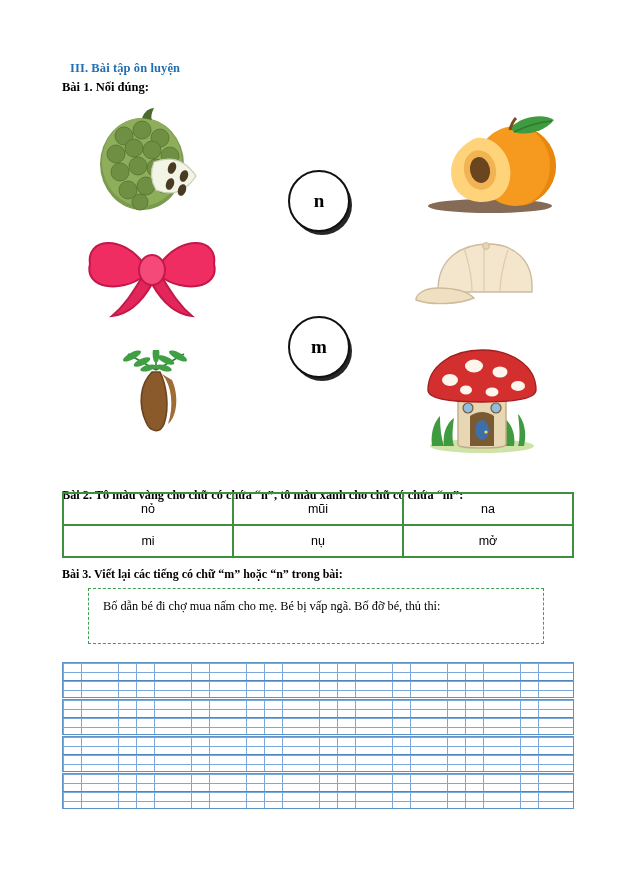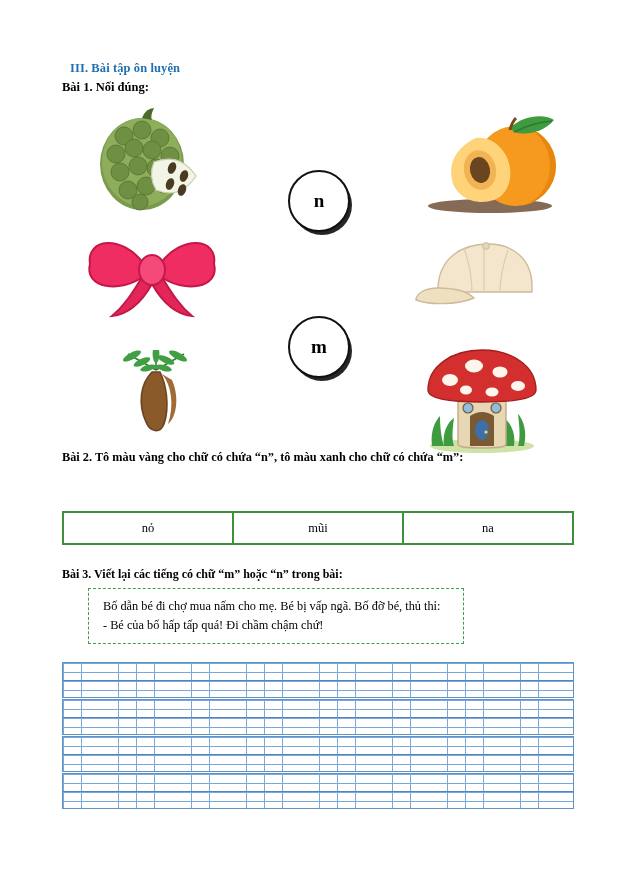--- a/index.html
+++ b/index.html
@@ -33,21 +33,21 @@
   }
   .h-task1 {
     position: absolute;
     left: 62px; top: 80px;
     font-size: 12.5px;
     font-weight: bold;
     color: #000;
   }
   .h-task2 {
     position: absolute;
-    left: 62px; top: 450px;
+    left: 62px; top: 488px;
     font-size: 12.3px;
     font-weight: bold;
     color: #000;
   }
   .h-task3 {
     position: absolute;
     left: 62px; top: 567px;
     font-size: 12px;
     font-weight: bold;
     color: #000;
@@ -87,40 +87,40 @@
   
   .pic-apricot { left: 352px; top: 10px; width: 152px; height: 106px; }
   
   .pic-cap { left: 352px; top: 140px; width: 142px; height: 72px; }
   
   .pic-mushroom { left: 360px; top: 248px; width: 120px; height: 108px; }
 
   
   .tbl {
     position: absolute;
-    left: 62px; top: 511px;
+    left: 62px; top: 492px;
     width: 512px;
     border-collapse: collapse;
-    font-family: Liberation Serif, serif;
+    font-family: Liberation Sans, sans-serif;
     font-size: 12.5px;
     padding-left: 20px;
   }
   .tbl td {
     height: 28px;
     text-align: center;
     vertical-align: middle;
     border: 2.5px double #3f8f3f;
     width: 33.33%;
   }
 
   
   .para-box {
     position: absolute;
     left: 88px; top: 588px;
-    width: 376px; height: 56px;
+    width: 456px; height: 56px;
     border: 1.6px dashed #3f9f4f;
     background: #fff;
     padding: 8px 12px 0 14px;
     box-sizing: border-box;
     font-family: "Liberation Serif", serif;
     font-size: 12.3px;
     line-height: 19px;
   }
   .para-box div { white-space: nowrap; }
 
@@ -285,28 +285,32 @@
 
   <div class="h-task2">Bài 2. Tô màu vàng cho chữ có chứa “n”, tô màu xanh cho chữ có chứa “m”:</div>
 
   <table class="tbl">
     <tbody>
         <tr>
       <td>nỏ</td>
       <td>mũi</td>
       <td>na</td>
     </tr>
+    <tr>
+      <td>mi</td>
+      <td>nụ</td>
+      <td>mở</td>
+    </tr>
   </tbody>
     </table>
 
   <div class="h-task3">Bài 3. Viết lại các tiếng có chữ “m” hoặc “n” trong bài:</div>
 
   <div class="para-box">
     <div>Bố dẫn bé đi chợ mua nấm cho mẹ. Bé bị vấp ngã. Bố đỡ bé, thủ thỉ:</div>
-    <div>- Bé của bố hấp tấp quá! Đi chầm chậm chứ!</div>
   </div>
 
   <div class="grid-wrap">
     <div class="grid-row"></div>
     <div class="grid-row"></div>
     <div class="grid-row"></div>
     <div class="grid-row"></div>
   </div>
 
 </div>

